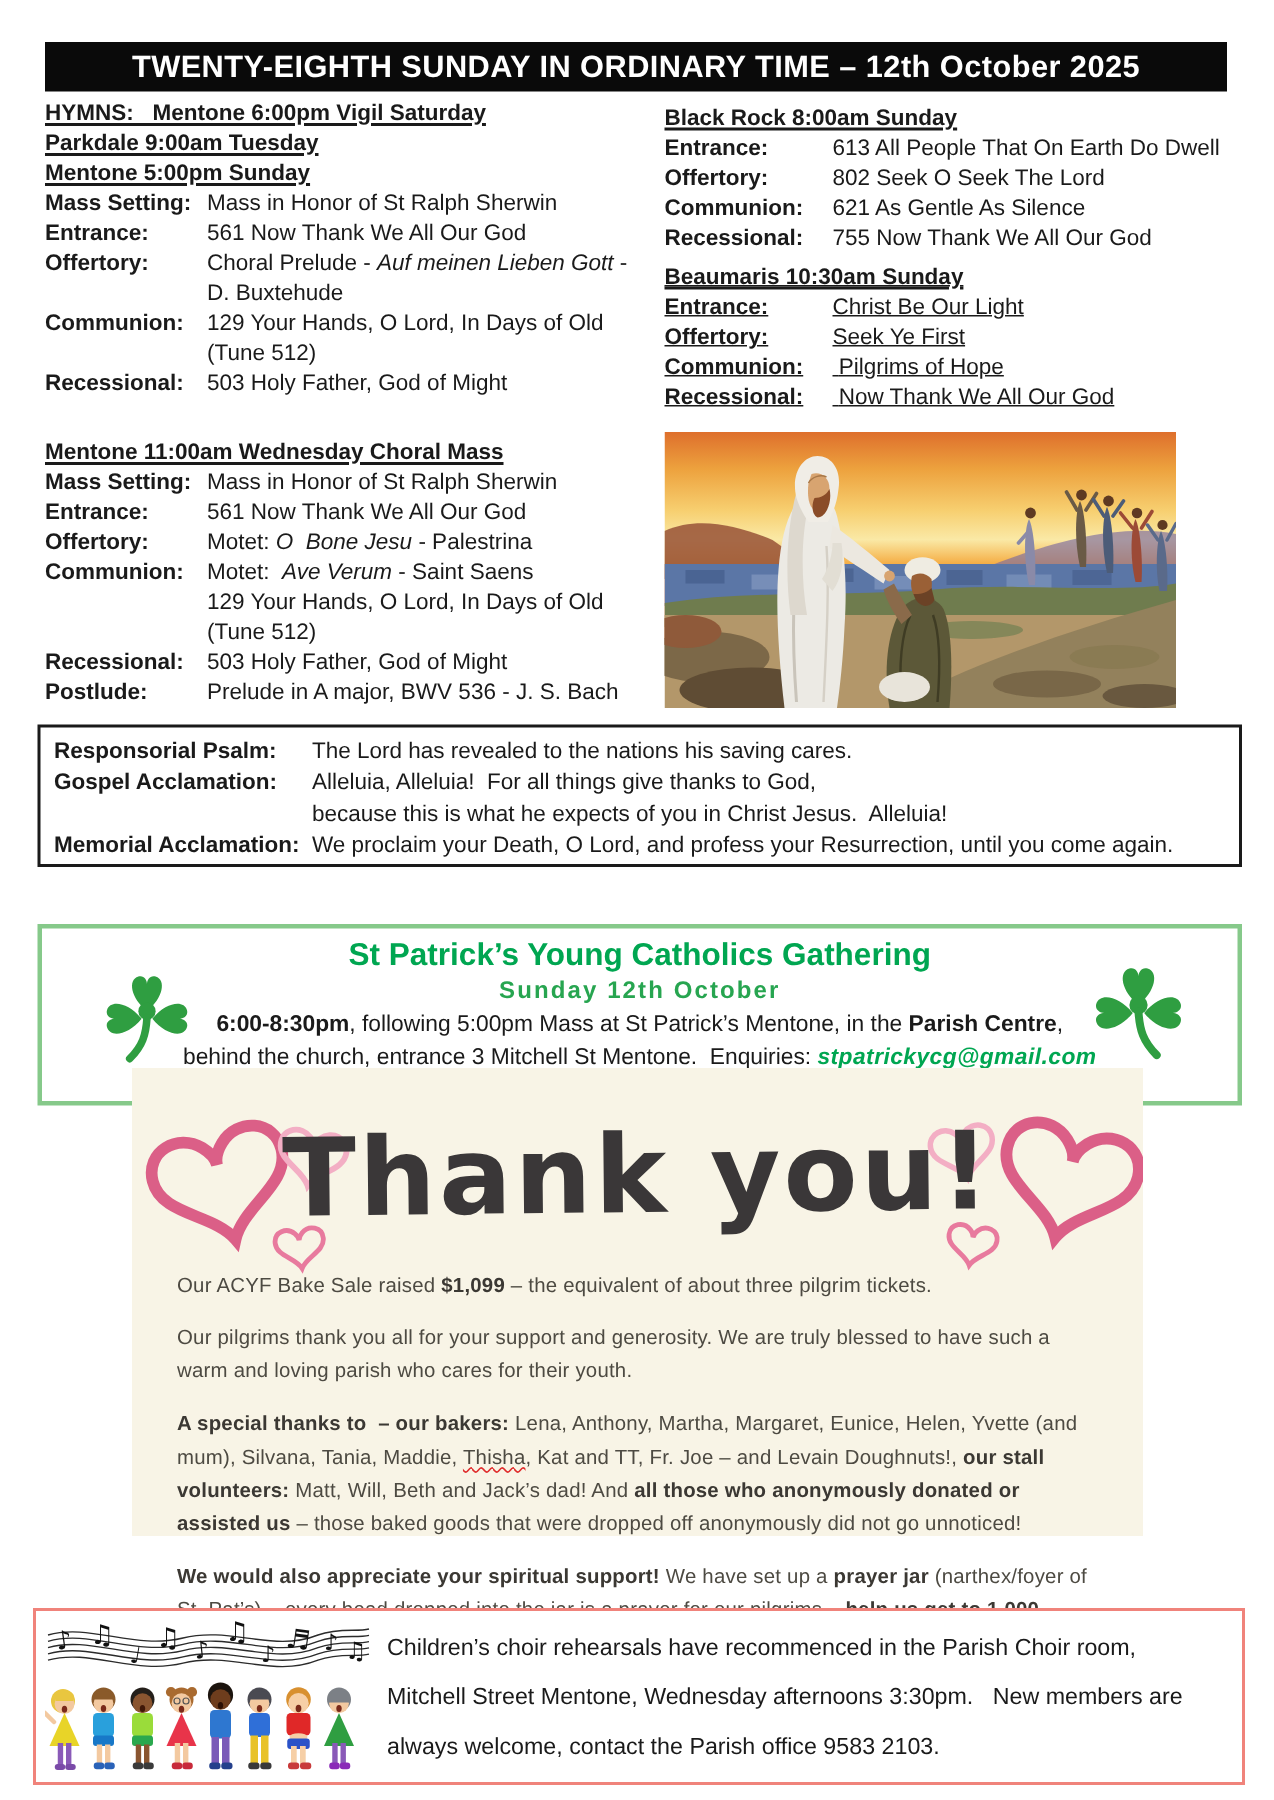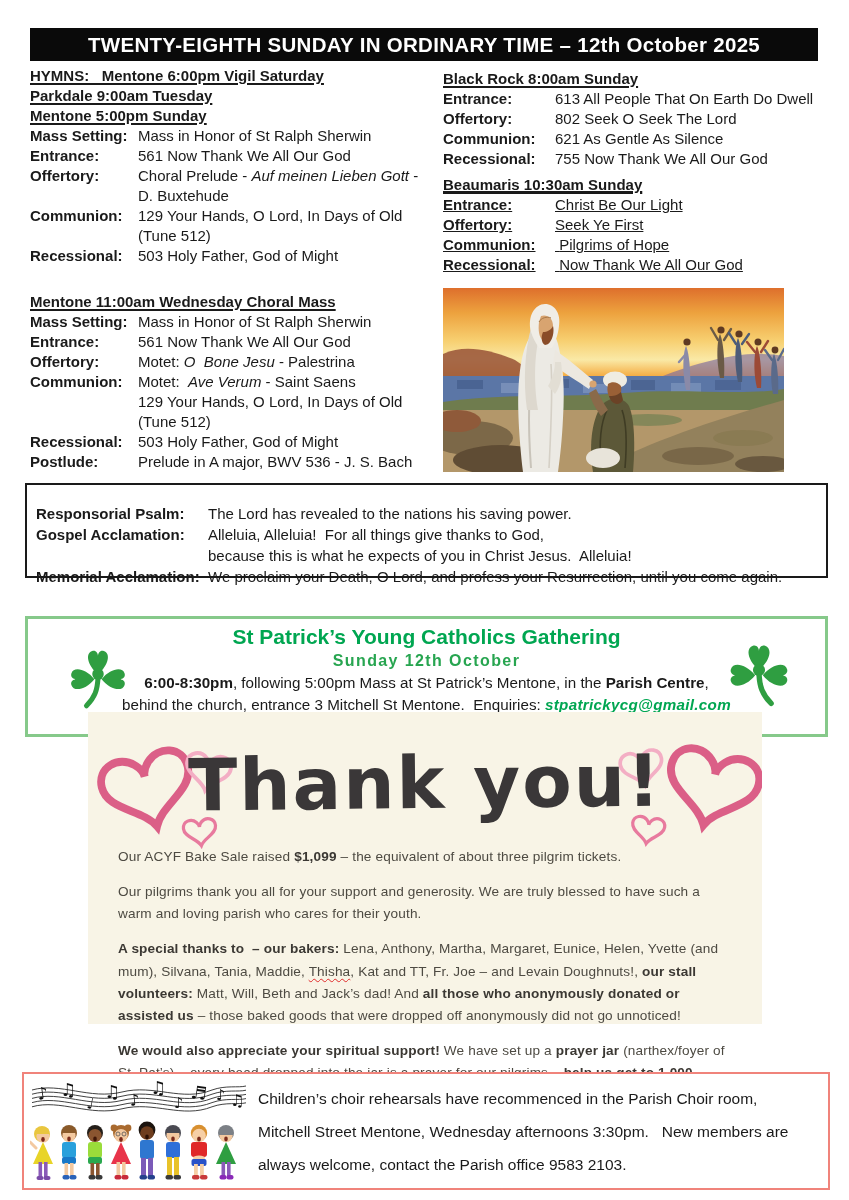--- a/index.html
+++ b/index.html
@@ -29,21 +29,21 @@
   .rows--right .row-label{flex-basis:112px;}
   .row-value{flex:1;}
   .vline{white-space:pre-wrap;}
 
   
   .painting{position:absolute;left:443px;top:288px;width:341px;height:184px;}
   .painting svg{display:block;width:100%;height:100%;}
 
   
   .acclaim{position:absolute;left:25px;top:483px;width:803px;height:95px;border:2px solid #1a1a1a;
-           box-sizing:border-box;padding:18px 9px;font-size:15px;line-height:21px;}
+           box-sizing:border-box;padding:5px 9px;font-size:15px;line-height:21px;}
   .rows--acclaim .row-label{flex-basis:172px;}
 
   
   .gathering{position:absolute;left:25px;top:616px;width:803px;height:121px;border:3px solid #86c98a;
              box-sizing:border-box;text-align:center;padding-top:4px;}
   .g-title{color:#00a651;font-size:21px;font-weight:bold;line-height:27px;}
   .g-sub{color:#27a550;font-size:16px;font-weight:bold;letter-spacing:1.4px;line-height:22px;}
   .g-lines .line{font-size:15.2px;line-height:21.5px;white-space:pre-wrap;}
   .shamrock{position:absolute;}
   .shamrock.sl{left:34px;top:22px;width:72px;height:80px;}
@@ -295,21 +295,21 @@
       <path d="M165,96 C163,104 166,112 172,113 C177,112 179,105 178,98 C175,94 169,93 165,96 Z" fill="#9a6036"></path>
       <path d="M166,108 C168,116 176,119 180,112 L178,104 C174,108 170,108 166,108 Z" fill="#6b4226"></path>
     </svg>
   </div>
 
   <div class="acclaim">
     <div class="rows rows--acclaim">
         <div class="row">
           <span class="row-label">Responsorial Psalm:</span>
           <div class="row-value">
-            <div class="vline"><span>The Lord has revealed to the nations his saving power.</span></div>
+            <div class="vline"><span>The Lord has revealed to the nations his saving cares.</span></div>
           </div>
         </div>
         <div class="row">
           <span class="row-label">Gospel Acclamation:</span>
           <div class="row-value">
             <div class="vline"><span>Alleluia, Alleluia!  For all things give thanks to God,</span></div>
             <div class="vline"><span>because this is what he expects of you in Christ Jesus.  Alleluia!</span></div>
           </div>
         </div>
         <div class="row">

